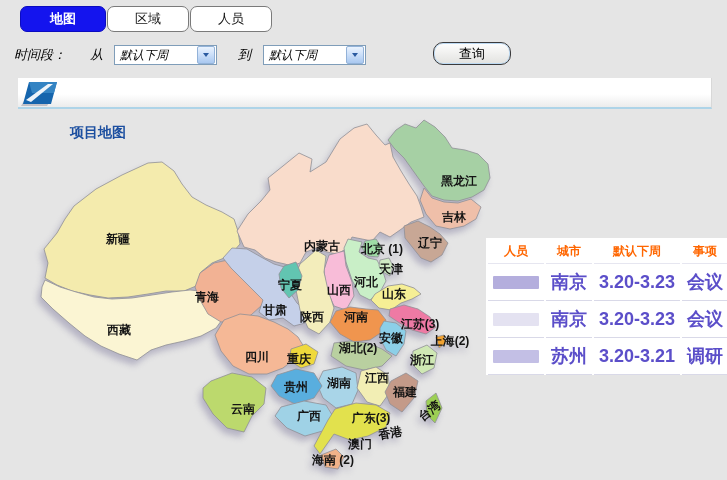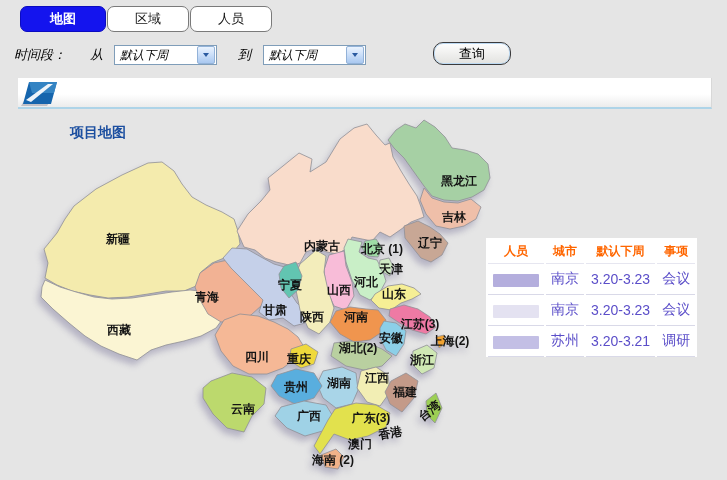--- a/index.html
+++ b/index.html
@@ -40,21 +40,21 @@
   
   #china-map{position:absolute;left:0;top:0;}
   .map-body{filter:drop-shadow(-3px 5px 3px rgba(125,120,155,.45));}
   .map-body polygon{stroke:var(--map-border,#8f8f96);stroke-width:0.8;stroke-linejoin:round;}
   .map-label{font:bold 12px "Liberation Sans","DejaVu Sans",sans-serif;fill:#141414;text-anchor:middle;}
 
   
   .sched{position:absolute;left:486px;top:238px;border-collapse:separate;border-spacing:2px 0;background:#fff;}
   .sched th{font-size:12px;color:var(--table-header-orange,#ff6600);font-weight:bold;
          padding:5px 6px 3px;border-bottom:1px solid #e6e6f0;white-space:nowrap;}
-  .sched td{font-size:14px;color:var(--table-text-purple,#5b4ec9);font-weight:normal;text-align:center;
+  .sched td{font-size:18px;color:var(--table-text-purple,#5b4ec9);font-weight:bold;text-align:center;
          padding:6px 5px;border-bottom:1px solid #d9d9e8;white-space:nowrap;}
   .redact{display:inline-block;width:46px;height:13px;border-radius:1px;vertical-align:middle;}
 </style>
 </head>
 <body>
 
 <div class="page">
 
   <div class="tabs">
     <div class="tab active">地图</div>

